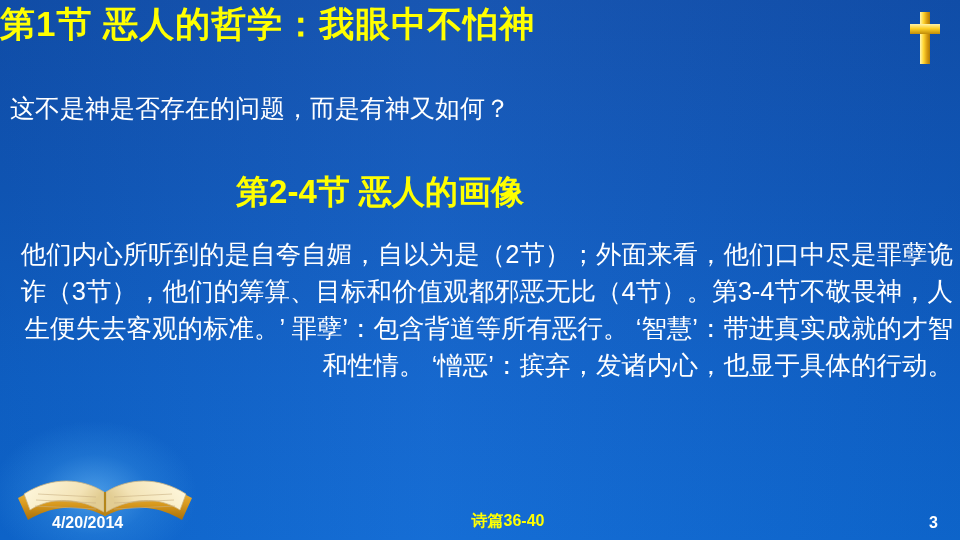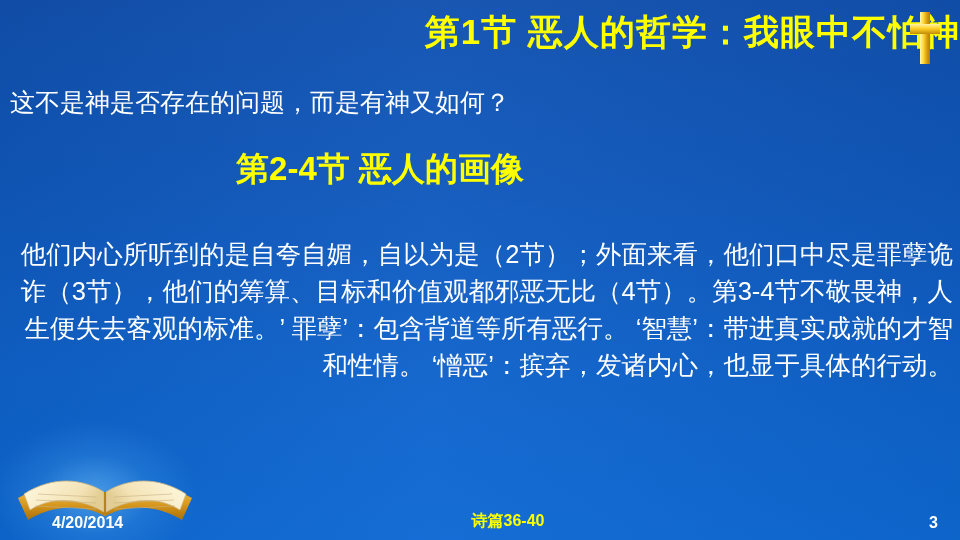--- a/index.html
+++ b/index.html
@@ -24,45 +24,45 @@
   #slide::before {
     content: "";
     position: absolute;
     left: 0; top: 0; right: 0; bottom: 0;
     background: linear-gradient(to right, rgba(0,0,0,0.06) 0%, rgba(255,255,255,0.03) 45%, rgba(0,0,0,0.05) 100%);
     pointer-events: none;
   }
 
   .title1 {
     position: absolute;
-    top: 10px;
+    top: 2px;
     left: 0;
     width: 960px;
-    text-align: right;
+    text-align: left;
     color: #ffff00;
     font-size: 35px;
     font-weight: bold;
     letter-spacing: 1px;
     line-height: 44px;
   }
 
   .body-line1 {
     position: absolute;
-    top: 84px;
+    top: 90px;
     left: 10px;
     width: 940px;
     color: #ffffff;
     font-size: 25px;
     line-height: 36px;
     text-align: left;
   }
 
   .title2 {
     position: absolute;
-    top: 147px;
+    top: 170px;
     left: 0;
     width: 760px;
     text-align: center;
     color: #ffff00;
     font-size: 33px;
     font-weight: bold;
     line-height: 44px;
   }
 
   .body-main {

